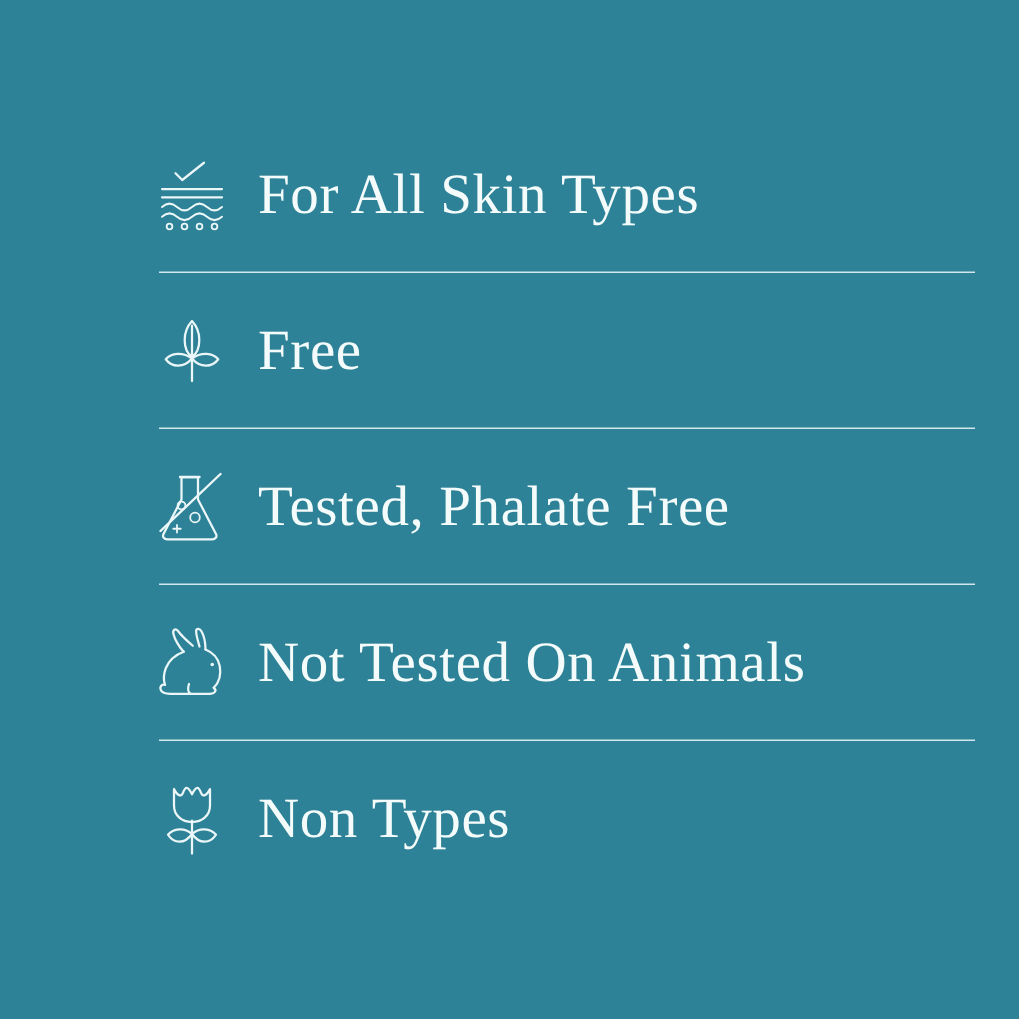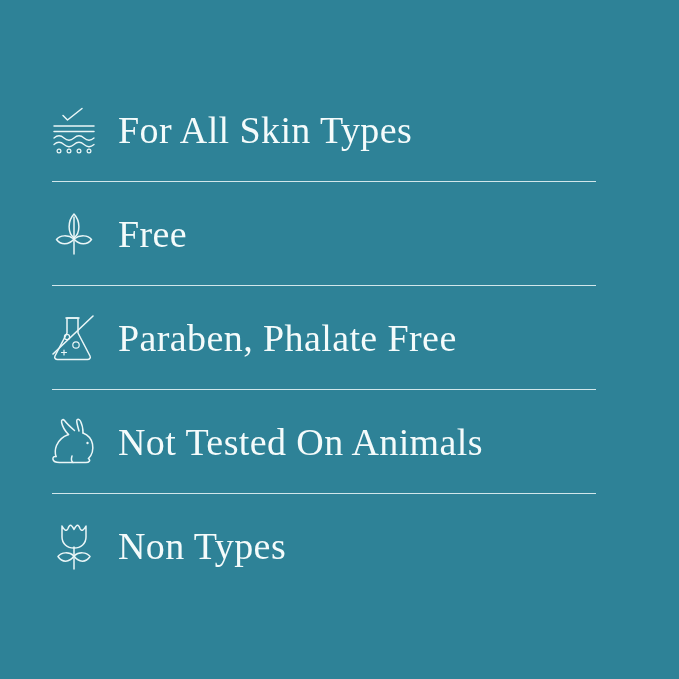--- a/index.html
+++ b/index.html
@@ -12,21 +12,21 @@
 
   body {
     background: #2e8297;
     font-family: "Liberation Serif", serif;
   }
 
   #feature-panel {
     width: 679px;
     height: 679px;
     position: relative;
-    padding: 95px 67px 0 52px;
+    padding: 95px 67px 0 106px;
     display: flex;
     flex-direction: column;
   }
 
   .feature-row {
     display: flex;
     align-items: center;
     height: 70px;
     gap: 22px;
   }
@@ -104,21 +104,21 @@
     <span class="icon-slot">
       <svg width="44" height="48" viewBox="0 0 44 48" fill="none" stroke="#eaf6f7" stroke-width="1.5" stroke-linecap="round" stroke-linejoin="round">
         <path d="M15 4 L26 4 L26 19 L38 42 C39 44 37.5 45.5 35.5 45.5 L5.5 45.5 C3.5 45.5 2 44 3 42 L15 19 Z"></path>
         <line x1="14" y1="4" x2="27" y2="4" stroke-width="1.6"></line>
         <circle cx="15" cy="23" r="2.6" stroke-width="1.2"></circle>
         <circle cx="24" cy="31" r="3.2" stroke-width="1.2"></circle>
         <path d="M12 36 L12 41 M9.5 38.5 L14.5 38.5" stroke-width="1.2"></path>
         <line x1="1" y1="40" x2="41" y2="2" stroke-width="1.6"></line>
       </svg>
     </span>
-    <span class="feature-label">Paraben, Phalate Free</span>
+    <span class="feature-label">Tested, Phalate Free</span>
   </div>
 
   <div class="divider"></div>
 
   <div class="feature-row">
     <span class="icon-slot">
       <svg width="46" height="48" viewBox="0 0 46 48" fill="none" stroke="#eaf6f7" stroke-width="1.5" stroke-linecap="round" stroke-linejoin="round">
         <path d="M23.5 12.5 C20 9.5 15 4.5 13.5 2.5 C12 0.8 10 1.8 10.6 4.5 C11.4 8.2 14.5 13.5 17.5 16.5"></path>
         <path d="M28 13 C27 9.5 25.5 4.5 25.8 2.5 C26 0.6 28.2 0.8 29.4 3 C31 6 32 11 32 15"></path>
         <path d="M17.5 16.5 C12 18.5 7.5 22.5 5.5 27.5 C4 31.5 4 35.5 5 38.5"></path>

